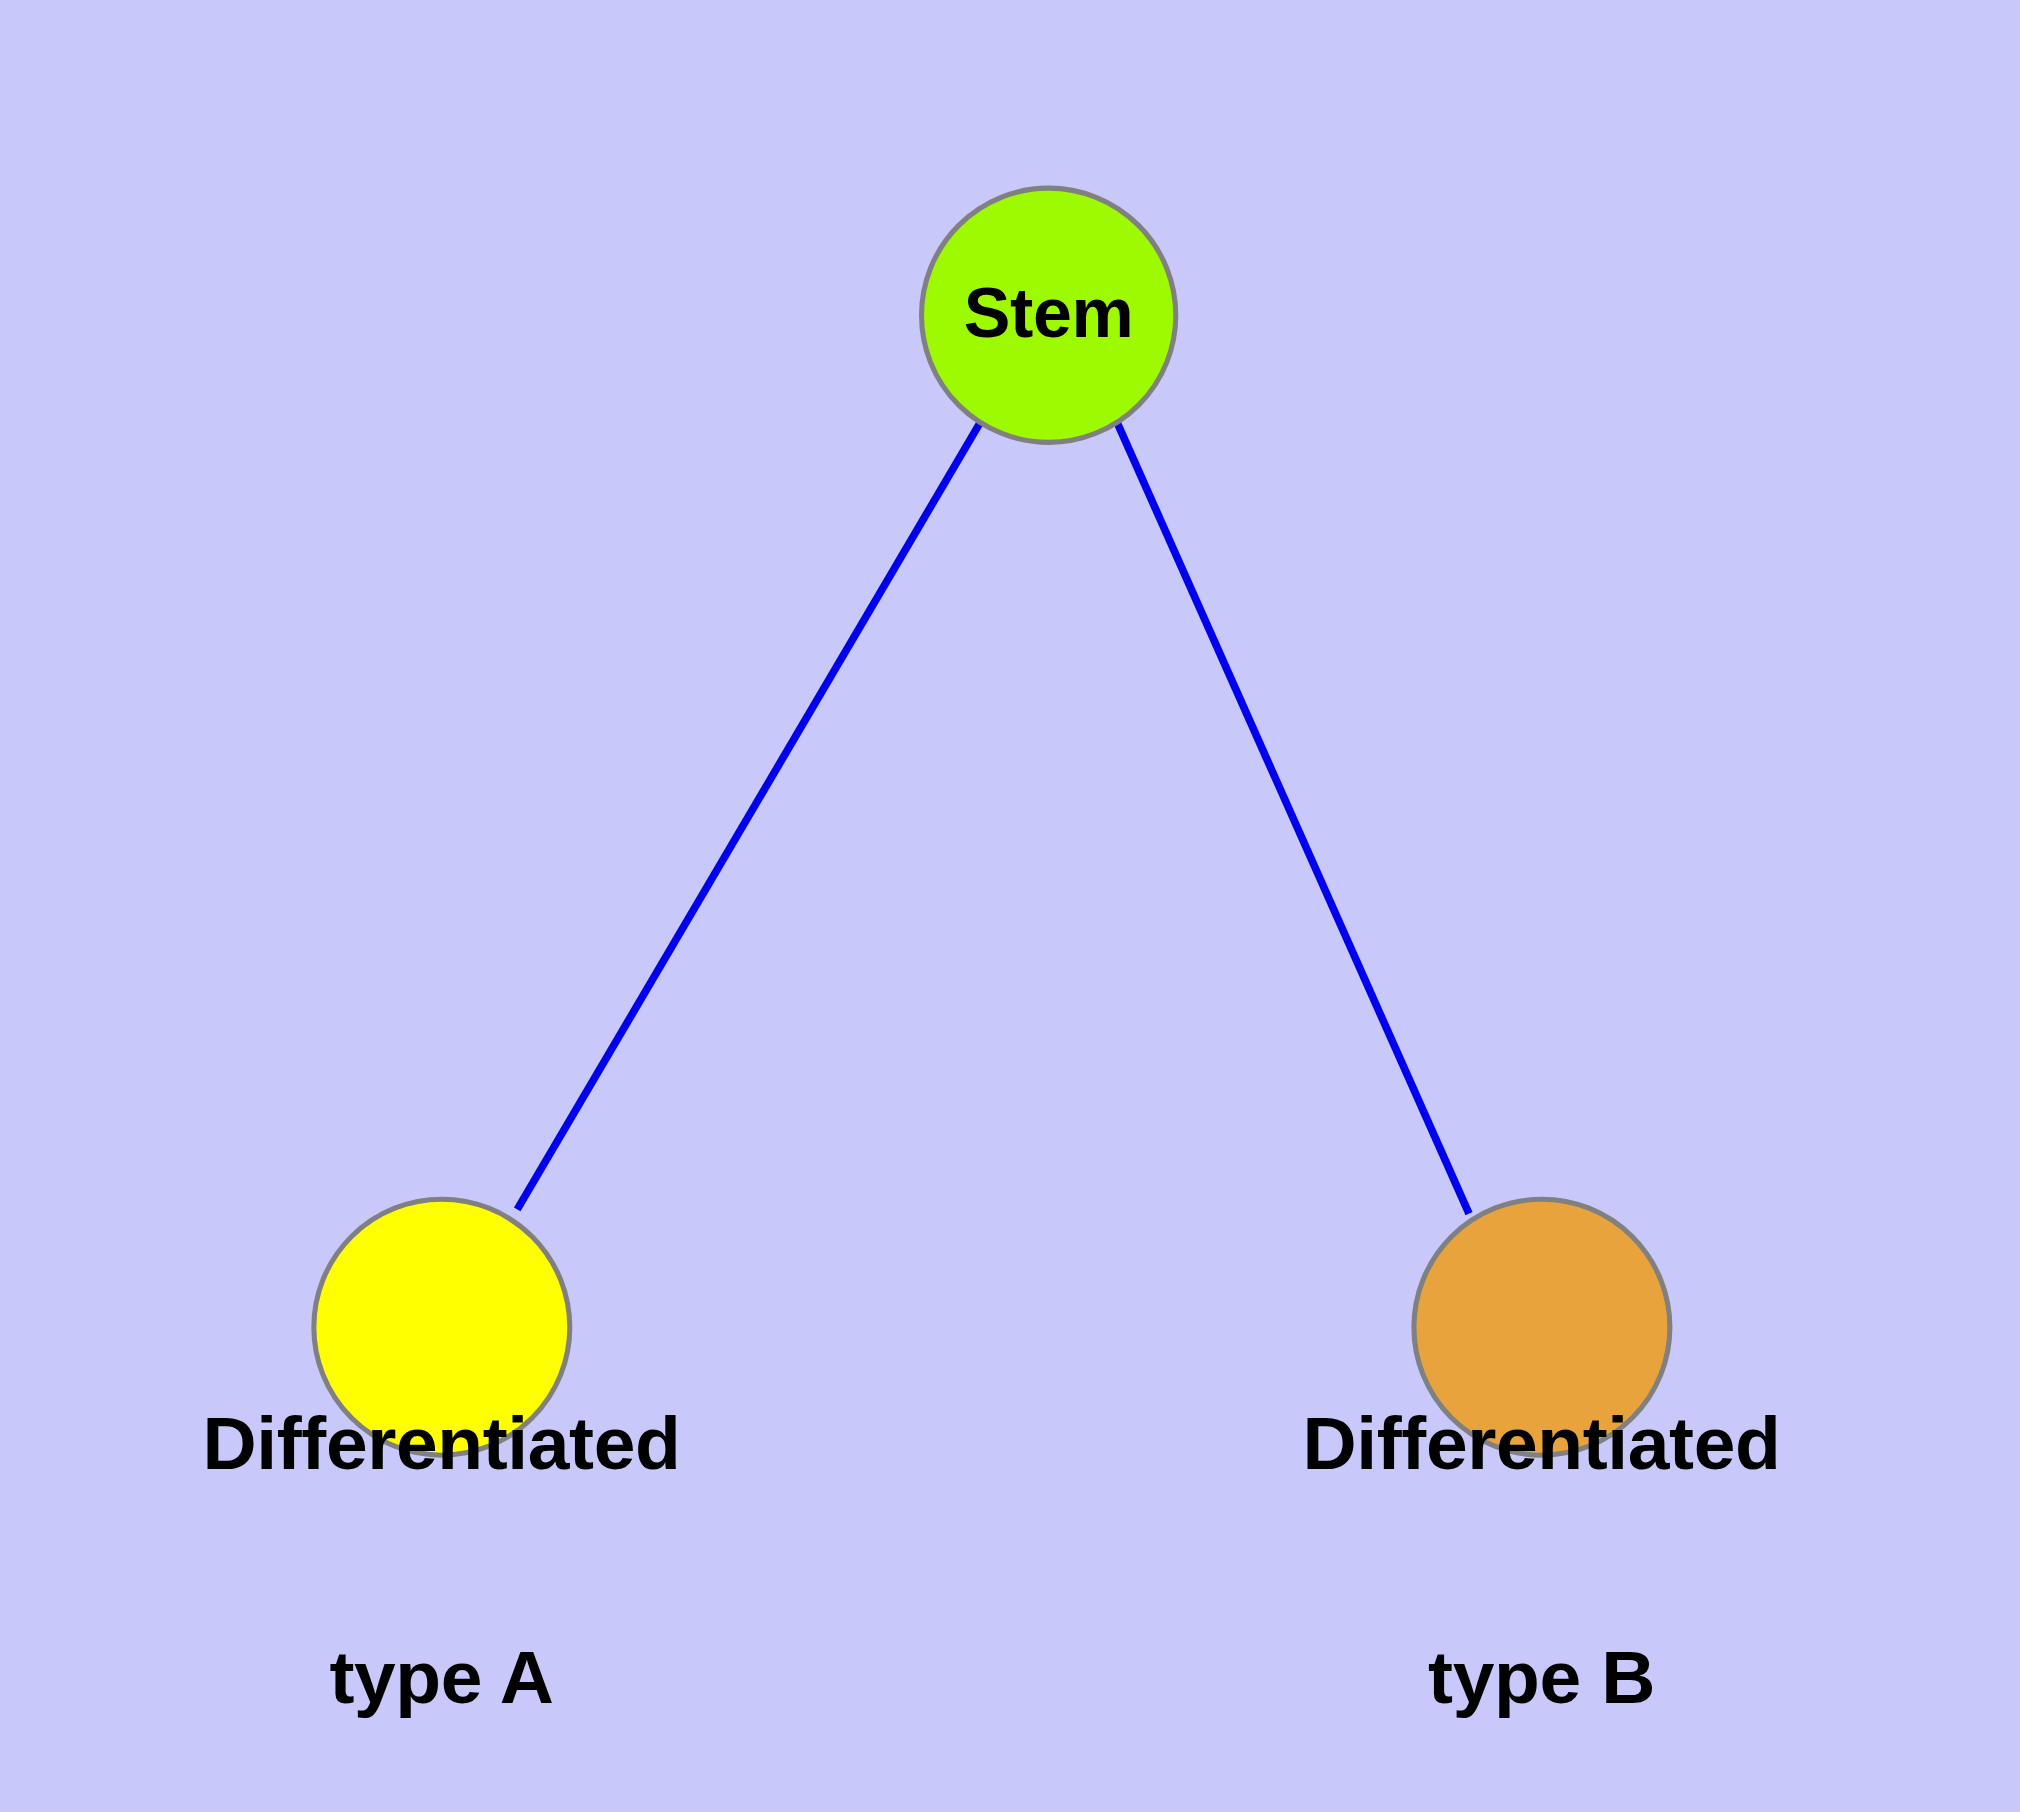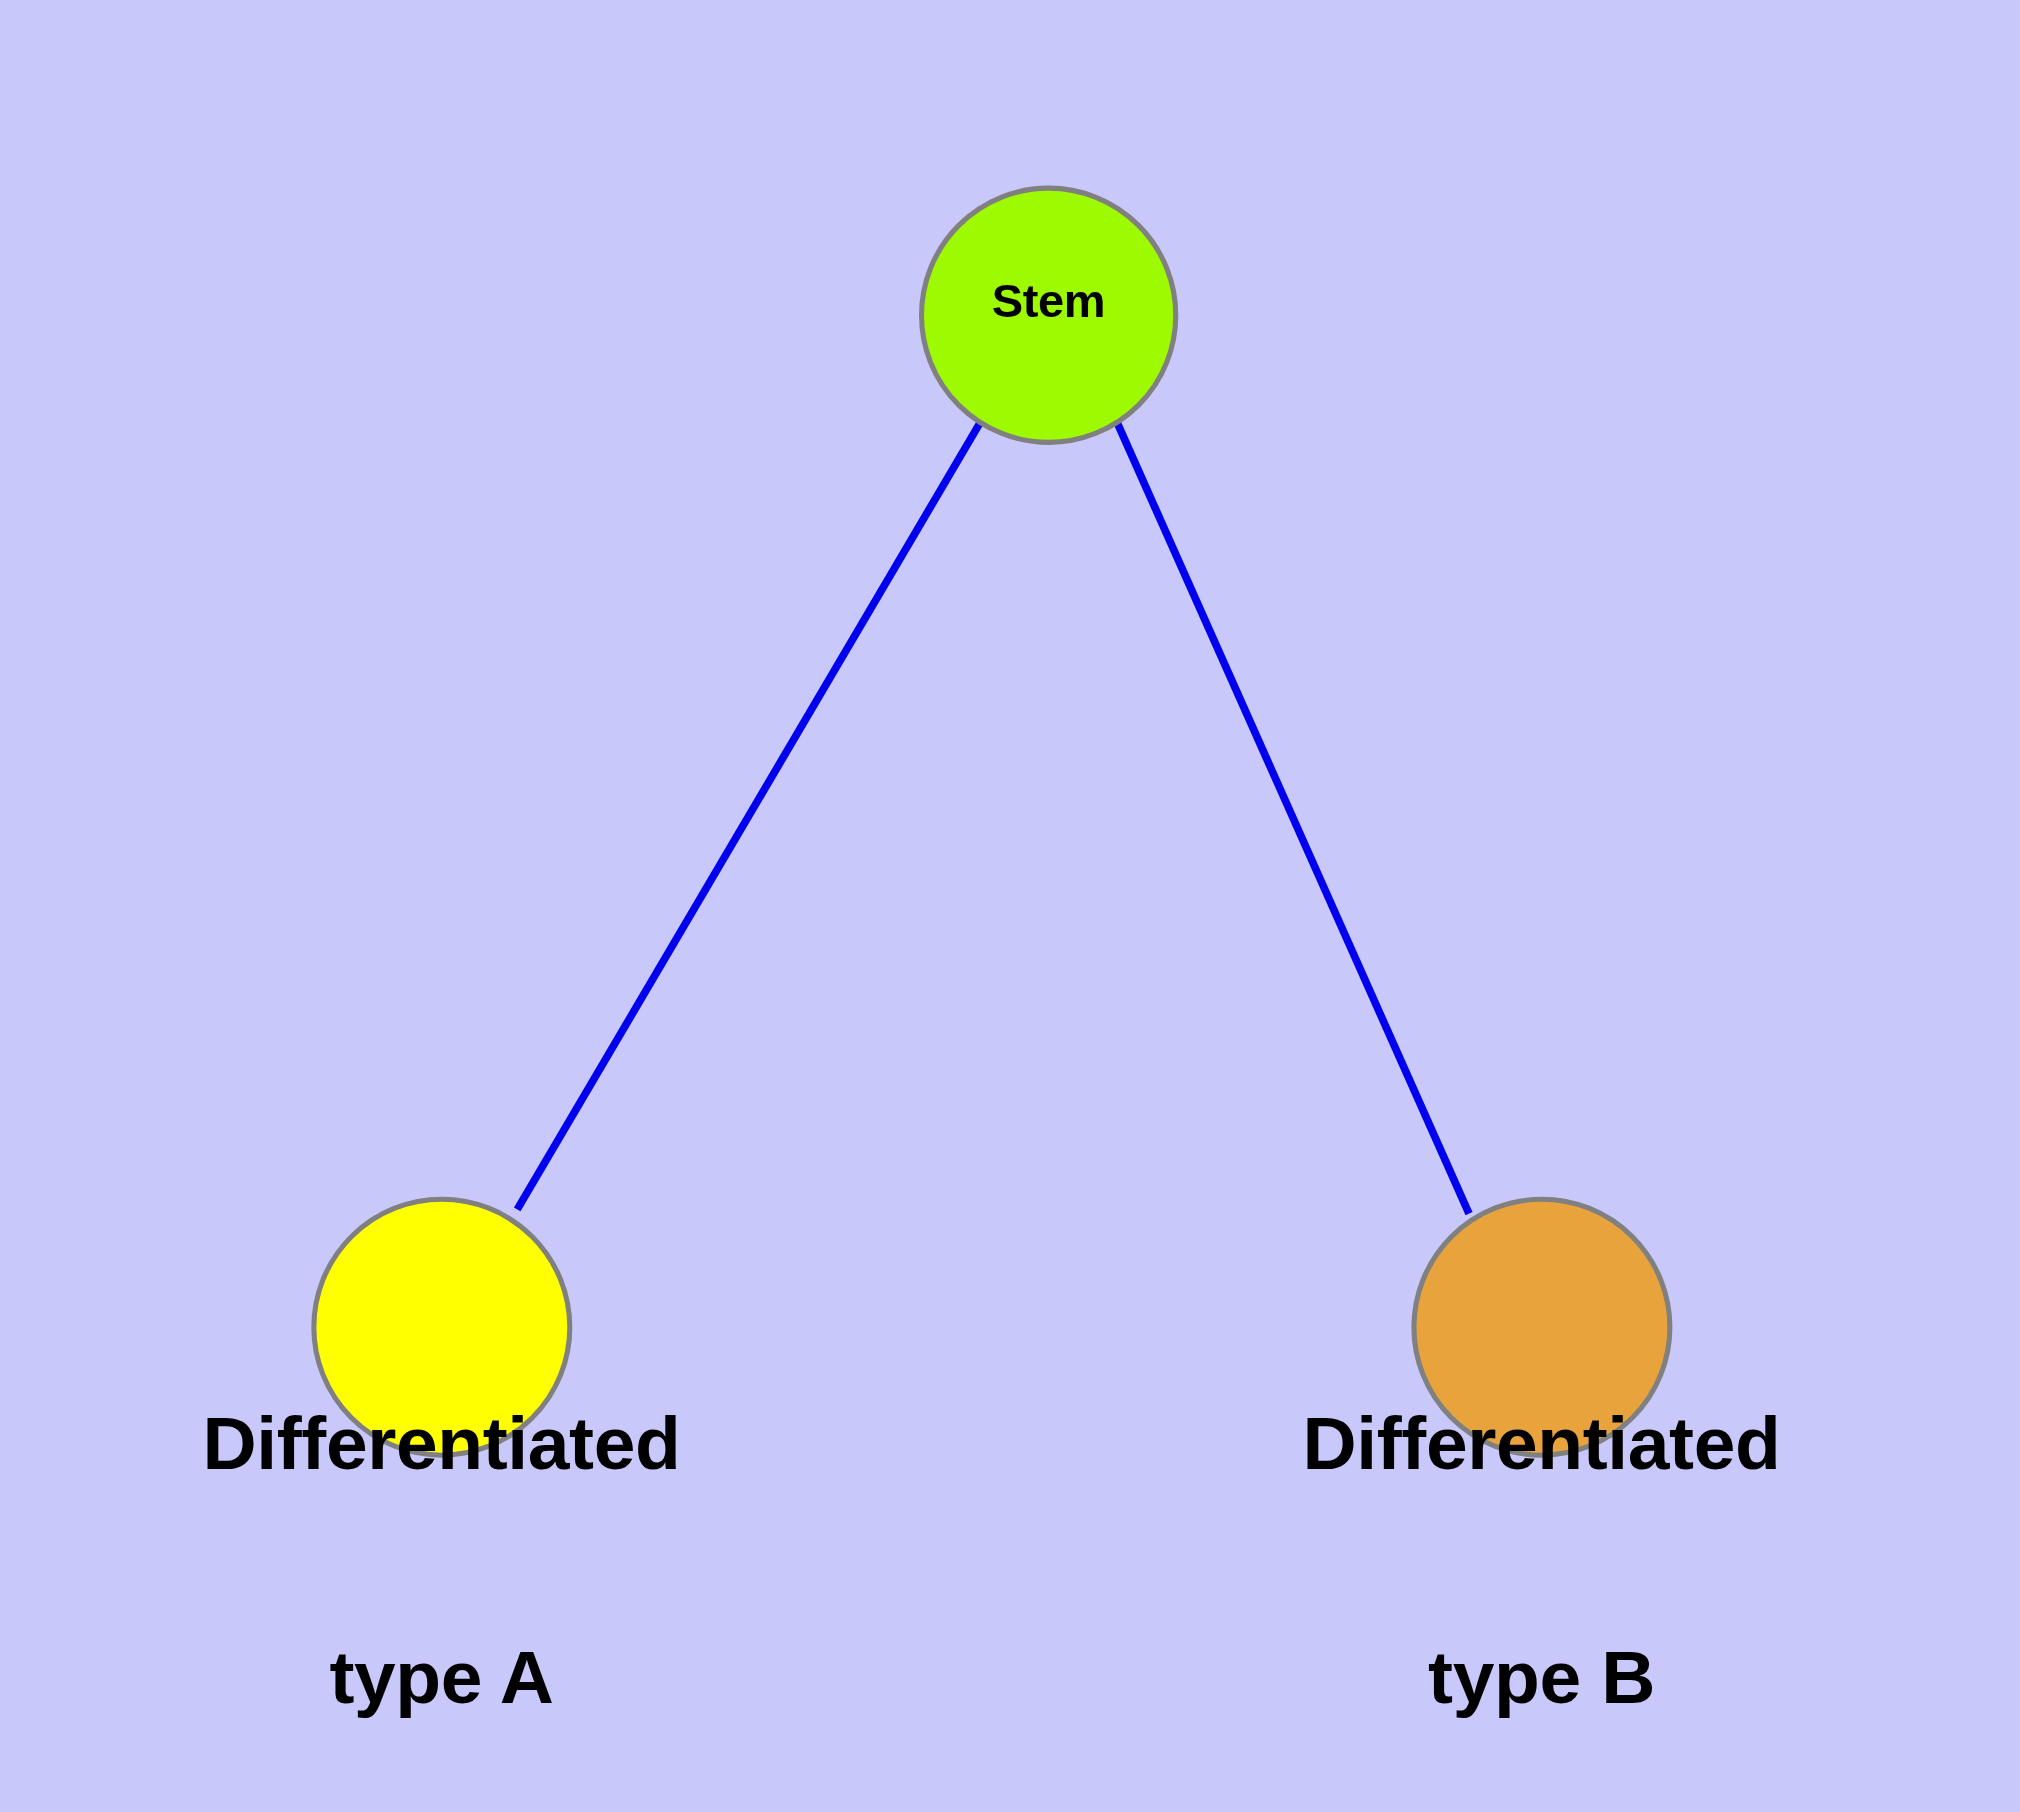--- a/index.html
+++ b/index.html
@@ -31,21 +31,21 @@
     text-align: center;
     color: #000000;
     font-weight: bold;
     font-family: "Liberation Sans", sans-serif;
     white-space: pre;
     pointer-events: none;
     line-height: 1.04;
     letter-spacing: -0.4px;
   }
   .label-stem {
-    font-size: 47px;
+    font-size: 70px;
   }
   .label-leaf {
     font-size: 75px;
   }
 </style>
 </head>
 <body>
 
 <div id="canvas">
 

